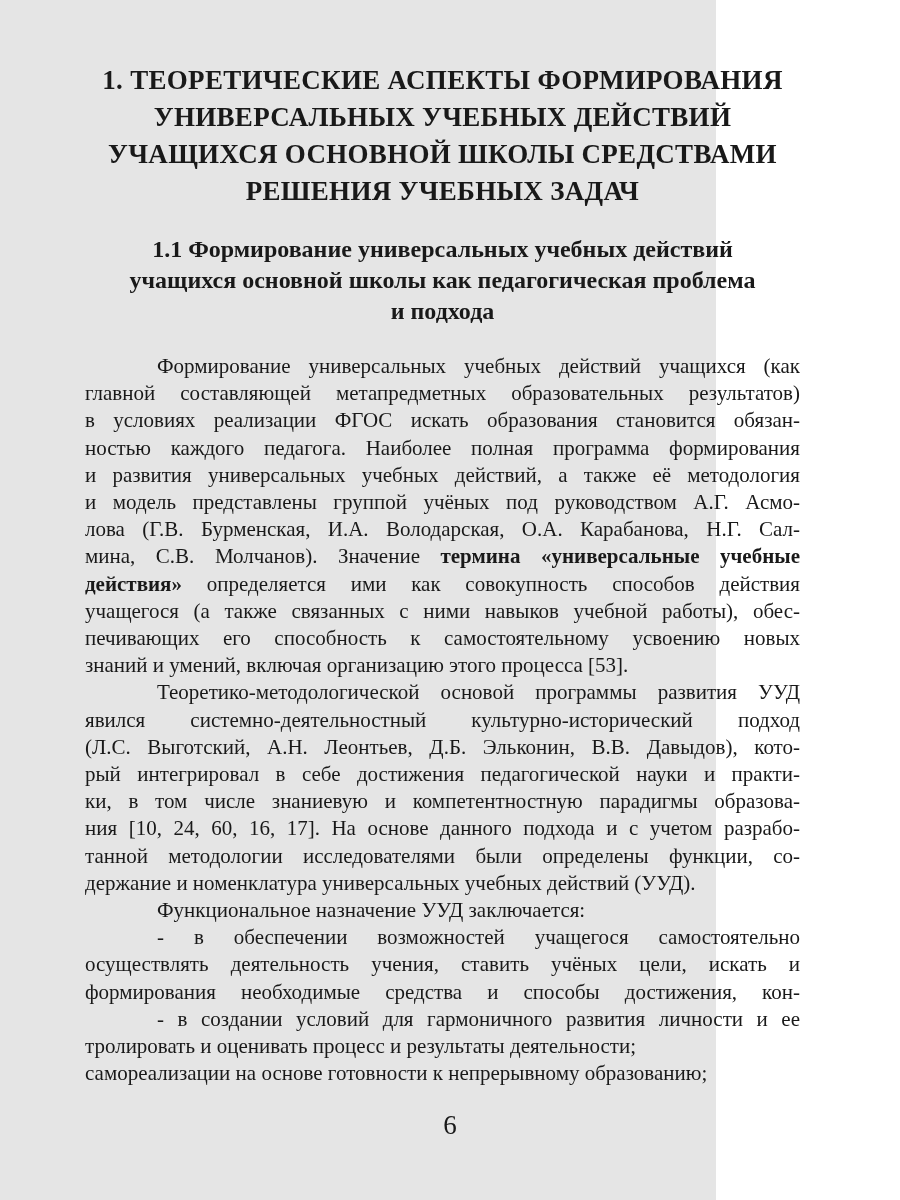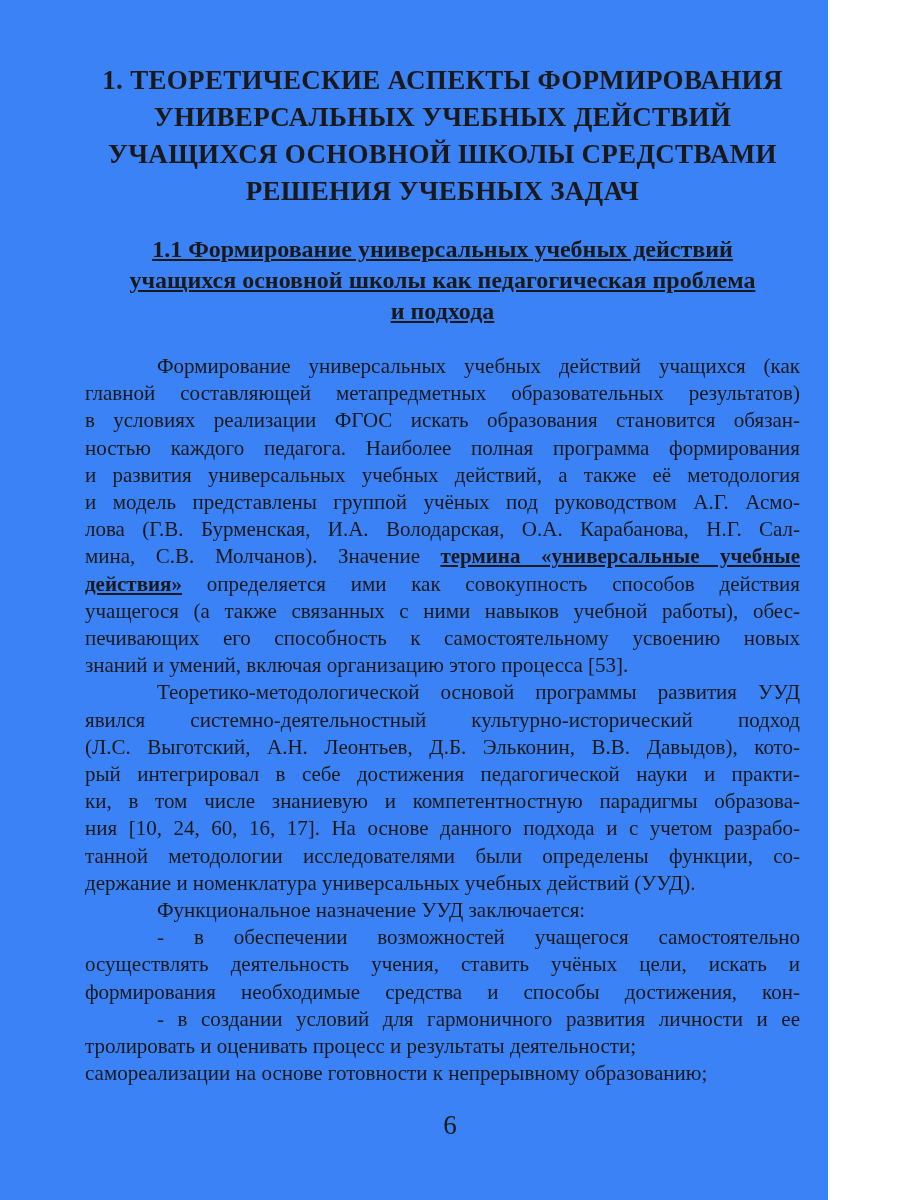--- a/index.html
+++ b/index.html
@@ -5,57 +5,56 @@
   * { margin: 0; padding: 0; box-sizing: border-box; }
   html, body {
     width: 900px; height: 1200px;
     background: #ffffff;
     font-family: "Liberation Serif", "DejaVu Serif", serif;
     color: #191919;
     overflow: hidden;
   }
   .page {
     position: relative;
-    width: 828px; height: 1200px;
-    background: #3b82f6;
+    width: 716px; height: 1200px;
+    background: #e5e5e5;
   }
   .content {
     position: absolute;
     left: 85px; top: 0;
     width: 715px;
   }
   .chapter-title {
     margin-top: 62px;
     font-size: 27px;
     line-height: 37px;
     font-weight: bold;
     text-align: center;
     letter-spacing: 0.3px;
   }
   .section-title {
     margin-top: 24px;
     font-size: 24px;
     line-height: 31px;
     font-weight: bold;
     text-align: center;
-    text-decoration: underline;
   }
   .body-text {
     margin-top: 26px;
     font-size: 21px;
     line-height: 27.2px;
   }
   .bline {
     text-align: justify;
     text-align-last: justify;
     white-space: normal;
   }
   .bline.last { text-align-last: left; }
   .bline.indent { text-indent: 72px; }
-  .b { font-weight: bold; text-decoration: underline; }
+  .b { font-weight: bold; }
   .page-number {
     position: absolute;
     left: 0; top: 1110px;
     width: 900px;
     text-align: center;
     font-size: 27px;
     color: #191919;
   }
 </style>
 </head>

